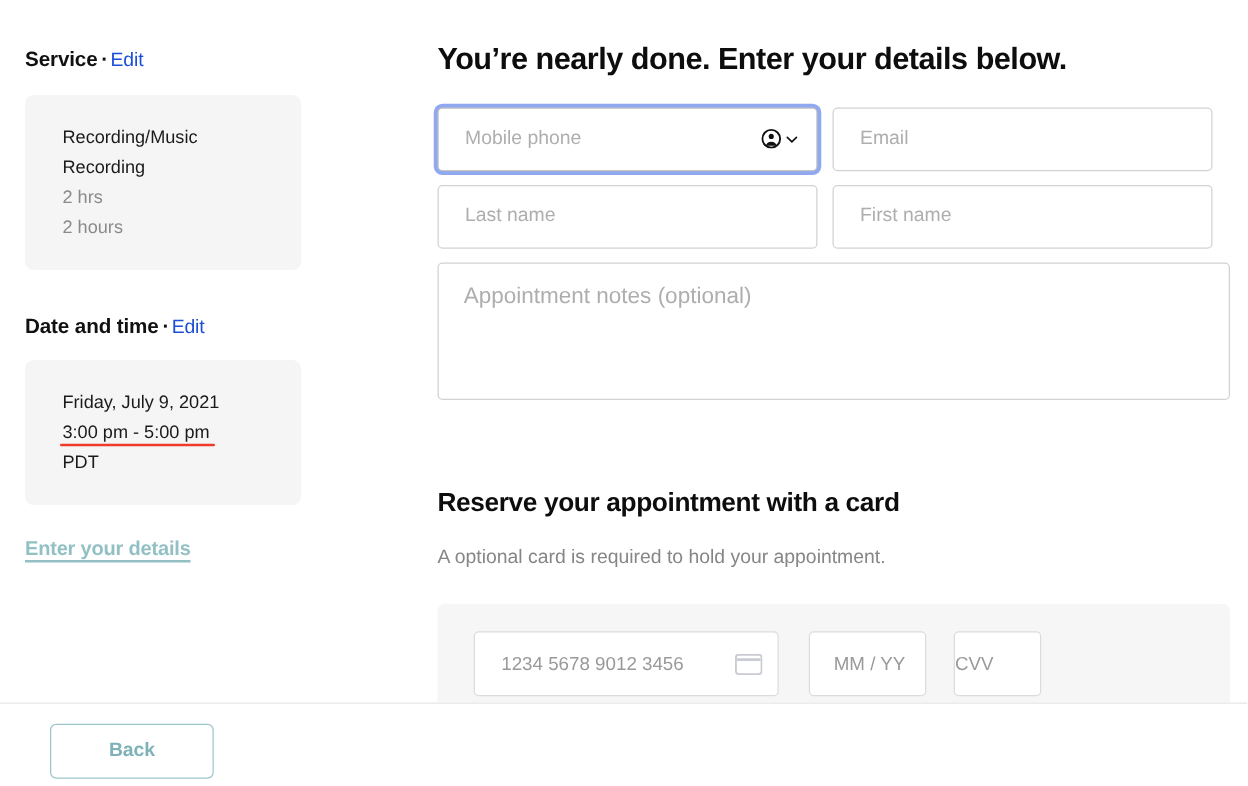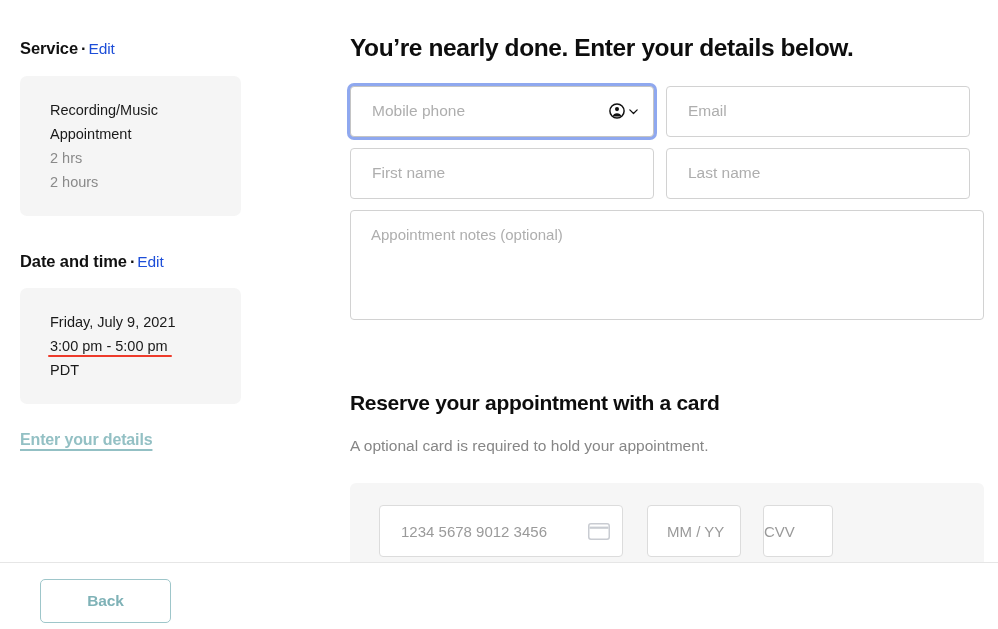--- a/index.html
+++ b/index.html
@@ -181,21 +181,21 @@
 
   .notes-box {
     box-sizing: border-box;
     width: 634px;
     height: 110px;
     margin-top: 11px;
     border: 1px solid #d2d2d2;
     border-radius: 4px;
     background: #ffffff;
     padding: 15px 20px;
-    font-size: 15px;
+    font-size: 18px;
     color: #aeaeae;
     cursor: text;
   }
 
   h2.section-title {
     font-size: 21px;
     font-weight: bold;
     letter-spacing: -0.3px;
     color: #0d0d0d;
     margin: 0;
@@ -305,21 +305,21 @@
     <div class="summary-col">
 
       <div style="height:40px"></div>
 
       <div class="summary-heading">
         <span>Service</span><span class="dot">·</span><span class="edit-link">Edit</span>
       </div>
 
       <div class="summary-card" style="margin-top:19px">
         <div class="line">Recording/Music</div>
-        <div class="line">Appointment</div>
+        <div class="line">Recording</div>
         <div class="line muted">2 hrs</div>
         <div class="line muted">2 hours</div>
       </div>
 
       <div class="summary-heading" style="margin-top:37px">
         <span>Date and time</span><span class="dot">·</span><span class="edit-link">Edit</span>
       </div>
 
       <div class="summary-card" style="margin-top:19px">
         <div class="line">Friday, July 9, 2021</div>
@@ -357,24 +357,24 @@
             </span>
           </div>
 
           <div class="input-box">
             <span class="ph">Email</span>
           </div>
         </div>
 
         <div class="field-row">
           <div class="input-box">
-            <span class="ph">First name</span>
+            <span class="ph">Last name</span>
           </div>
           <div class="input-box">
-            <span class="ph">Last name</span>
+            <span class="ph">First name</span>
           </div>
         </div>
 
         <div class="notes-box">
           <span>Appointment notes (optional)</span>
         </div>
       </div>
 
       <h2 class="section-title" style="margin-top:72px">Reserve your appointment with a card</h2>
 

